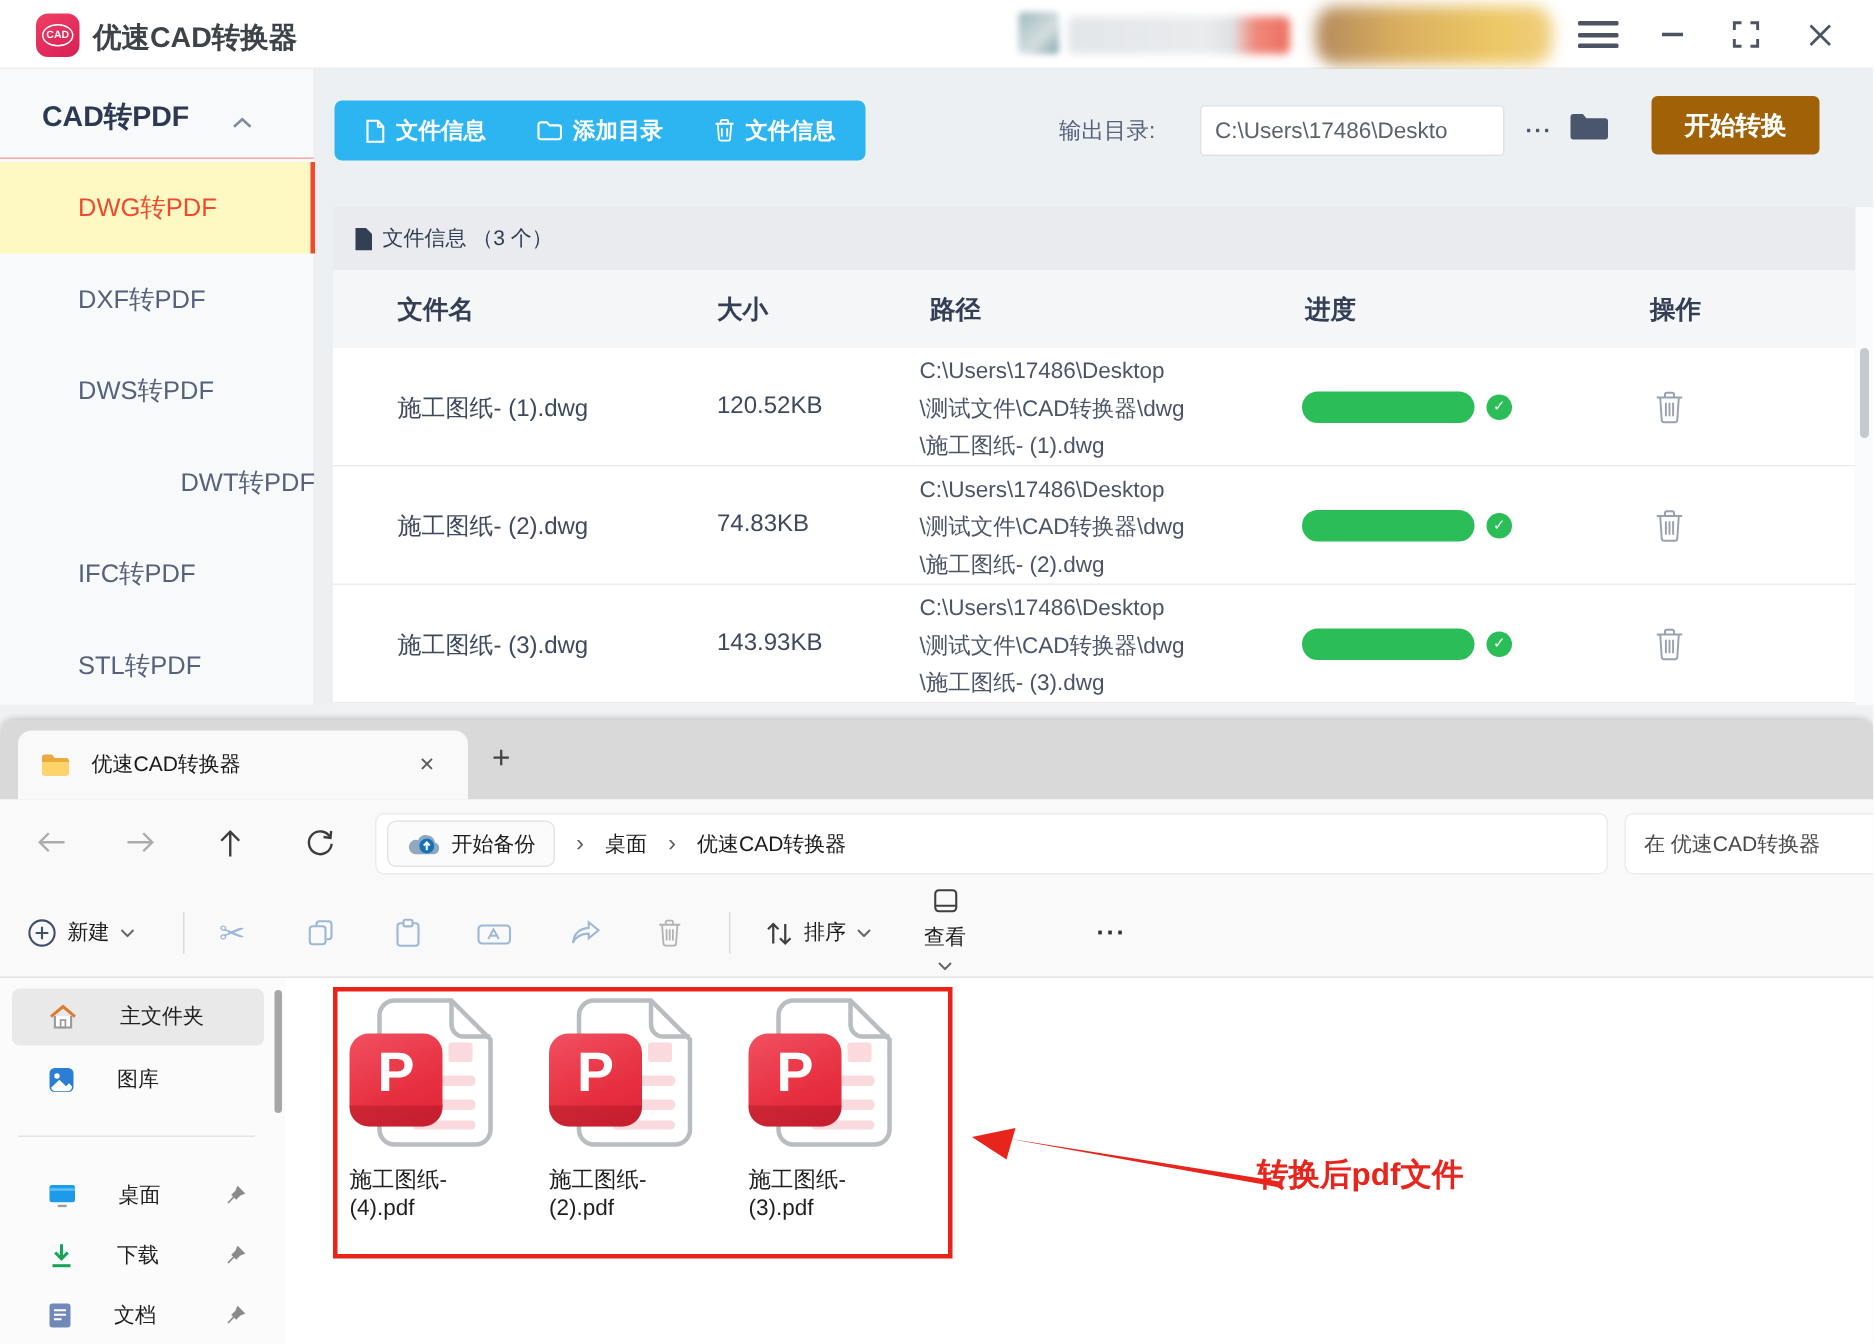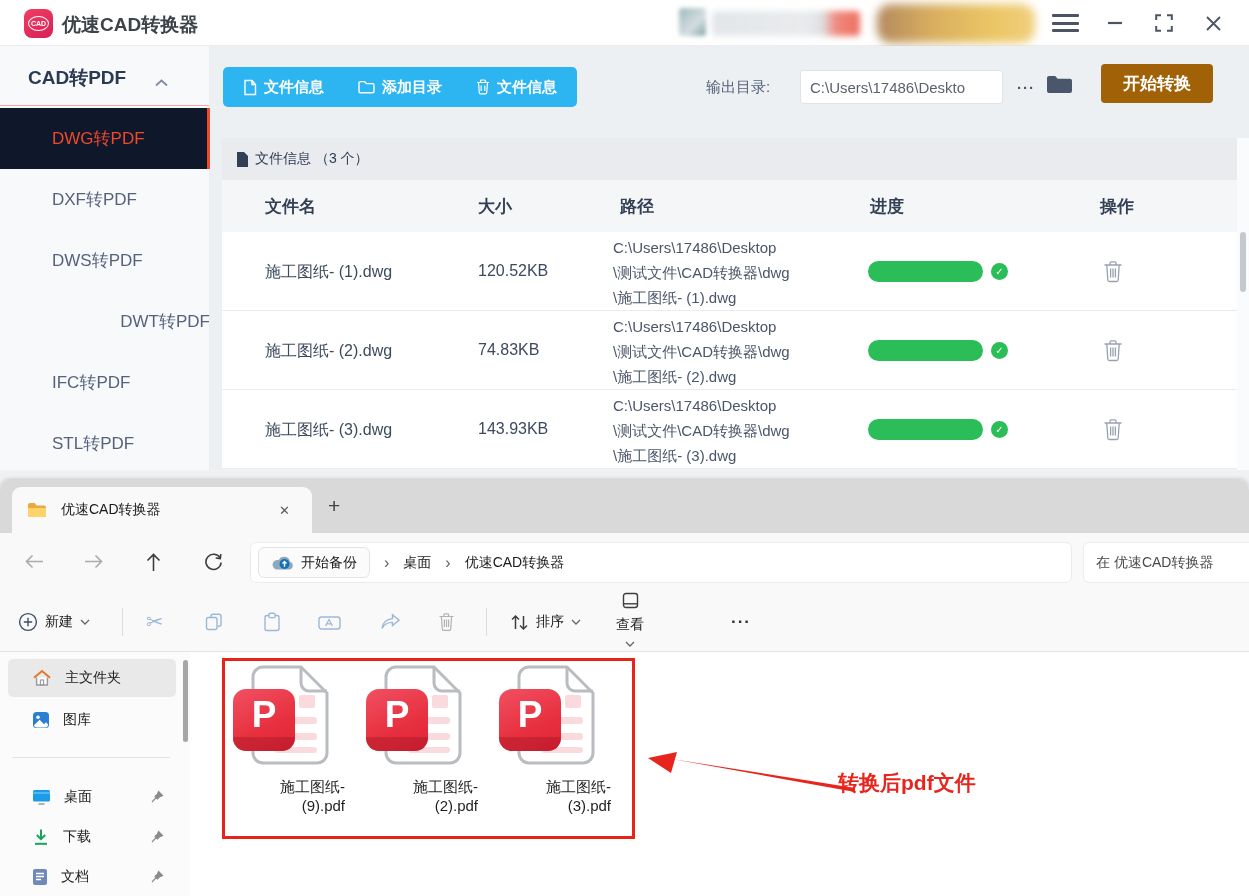--- a/index.html
+++ b/index.html
@@ -21,21 +21,21 @@
   .menu-btn { position:absolute; left:1052px; top:14px; width:27px; height:18px; display:flex; flex-direction:column; justify-content:space-between; cursor:pointer; }
   .menu-btn i { display:block; height:3px; background:#4a5462; border-radius:1px; }
   .win-btn { position:absolute; top:12px; width:24px; height:22px; display:flex; align-items:center; justify-content:center; }
 
   .app-sidebar { position:absolute; left:0; top:46px; width:210px; height:434px; background:#f8f9fb; border-right:1px solid #ebedf0; }
   .app-side-head { position:absolute; left:0; top:0; width:100%; height:60px; border-bottom:1px solid #fca5a5; }
   .app-side-head .t { position:absolute; left:28px; top:19px; font-size:19px; font-weight:700; color:#2b3a52; }
   .app-side-head .chev { position:absolute; left:155px; top:27px; }
   .app-side-item { position:absolute; left:0; width:210px; height:61px; display:flex; align-items:center; padding-left:52px;
                    font-size:17px; color:#55627b; cursor:pointer; }
-  .app-side-item.active { background:#0f172a; color:#f0492c; border-right:3px solid #f0492c; }
+  .app-side-item.active { background:#fef9c3; color:#f0492c; border-right:3px solid #f0492c; }
 
   .app-content { position:absolute; left:210px; top:46px; width:1039px; height:434px; background:#edf0f3; }
 
   .btn-group { position:absolute; left:13px; top:21px; height:40px; background:#2db5f1; border-radius:5px;
                display:flex; align-items:center; padding:0 20px; gap:34px; }
   .blue-btn { display:flex; align-items:center; gap:7px; color:#fff; font-size:15px; font-weight:600; cursor:pointer; white-space:nowrap; }
 
   .out-label { position:absolute; left:496px; top:32px; font-size:15px; color:#55627b; }
   .out-input { position:absolute; left:590px; top:24px; width:203px; height:34px; background:#fff; border:1px solid #dfe3e8; border-radius:3px;
                font-size:15px; color:#5a626e; padding:0 9px; font-family:inherit; }
@@ -84,37 +84,37 @@
   .search-box { position:absolute; left:1083px; top:9px; width:175px; height:41px; background:#fff; border:1px solid #ececec; border-radius:6px;
                 font-size:14px; color:#4a4a4a; padding:0 12px; font-family:inherit; }
 
   .exp-toolbar { position:absolute; left:0; top:112px; width:1249px; height:60px; background:#f9f9f9; border-bottom:1px solid #e4e4e4; }
   .tb-item { position:absolute; top:0; height:60px; display:flex; align-items:center; gap:7px; cursor:pointer; font-size:14px; color:#1b1b1b; }
   .tb-div { position:absolute; top:16px; width:1px; height:28px; background:#dcdcdc; }
   .tb-more { position:absolute; left:731px; top:0; height:60px; display:flex; align-items:center; font-size:17px; font-weight:700; color:#333; letter-spacing:1px; cursor:pointer; }
 
   .exp-body { position:absolute; left:0; top:172px; width:1249px; height:244px; background:#fff; }
   .exp-sidebar { position:absolute; left:0; top:0; width:190px; height:244px; background:#fbfbfb; }
-  .exp-side-item { position:absolute; left:8px; width:168px; height:38px; border-radius:5px; display:flex; align-items:center; padding-left:24px; gap:13px;
+  .exp-side-item { position:absolute; left:8px; width:168px; height:38px; border-radius:5px; display:flex; align-items:center; padding-left:24px; gap:28px;
                    font-size:14px; color:#202020; cursor:pointer; }
   .exp-side-item.sel { background:#e9e9e9; }
   .exp-side-item .pin { position:absolute; right:12px; top:12px; }
   .exp-side-div { position:absolute; left:12px; top:105px; width:158px; height:1px; background:#e3e3e3; }
   .exp-sb-thumb { position:absolute; left:183px; top:8px; width:5px; height:82px; background:#a6a6a6; border-radius:3px; }
 
   .red-box { position:absolute; left:222px; top:6px; width:413px; height:181px; border:3px solid #e8231a; }
   .pdf-item { position:absolute; top:13px; width:112px; cursor:pointer; }
   .pdf-glyphs { position:relative; width:112px; height:104px; }
   .pdf-page { position:absolute; left:16px; top:0; }
   .red-sq { position:absolute; left:0; top:24px; width:62px; height:62px; border-radius:13px;
             background:linear-gradient(155deg,#f15062 0%,#e7303f 60%,#e02438 100%); }
   .red-sq::after { content:""; position:absolute; left:0; bottom:0; width:100%; height:14px; background:rgba(140,12,28,.30); border-radius:0 0 13px 13px; }
   .red-sq .p { position:absolute; left:0; top:3px; width:100%; height:46px; display:flex; align-items:center; justify-content:center;
                color:#fff; font-size:37px; font-weight:800; font-family:"Liberation Sans",sans-serif; }
-  .pdf-label { margin-top:8px; text-align:right; font-size:15px; line-height:19px; color:#1f1f1f; }
+  .pdf-label { margin-top:8px; text-align:left; font-size:15px; line-height:19px; color:#1f1f1f; }
 
   .annot-arrow { position:absolute; left:642px; top:94px; }
   .annot-text { position:absolute; left:838px; top:117px; font-size:21px; font-weight:700; color:#e8251d; }
 </style>
 </head>
 <body>
 
 <div class="stage">
 
   <div class="app-header">
@@ -463,21 +463,21 @@
             <rect x="44" y="52" width="24" height="7" rx="3" fill="#fadadd"></rect>
             <rect x="14" y="68" width="54" height="7" rx="3" fill="#fadadd"></rect>
             <rect x="26" y="82" width="42" height="6" rx="3" fill="#fadadd"></rect>
           </svg>
           <div class="red-sq">
               <span class="p">P</span>
             </div>
         </div>
         <div class="pdf-label">
           <div>施工图纸-</div>
-            <div>(9).pdf</div>
+            <div>(4).pdf</div>
         </div>
       </div>
       <div class="pdf-item" style="left:366px;">
         <div class="pdf-glyphs">
           <svg class="pdf-page" width="80" height="100">
             <path d="M14 2 H52 L78 28 V88 a10 10 0 0 1 -10 10 H14 a10 10 0 0 1 -10 -10 V12 a10 10 0 0 1 10 -10 Z" fill="#fff" stroke="#b9bcc0" stroke-width="3"></path>
             <path d="M52 2 V18 a8 8 0 0 0 8 8 H78" fill="none" stroke="#b9bcc0" stroke-width="3"></path>
             <rect x="50" y="30" width="16" height="13" rx="2" fill="#fadadd"></rect>
             <rect x="44" y="52" width="24" height="7" rx="3" fill="#fadadd"></rect>
             <rect x="14" y="68" width="54" height="7" rx="3" fill="#fadadd"></rect>

